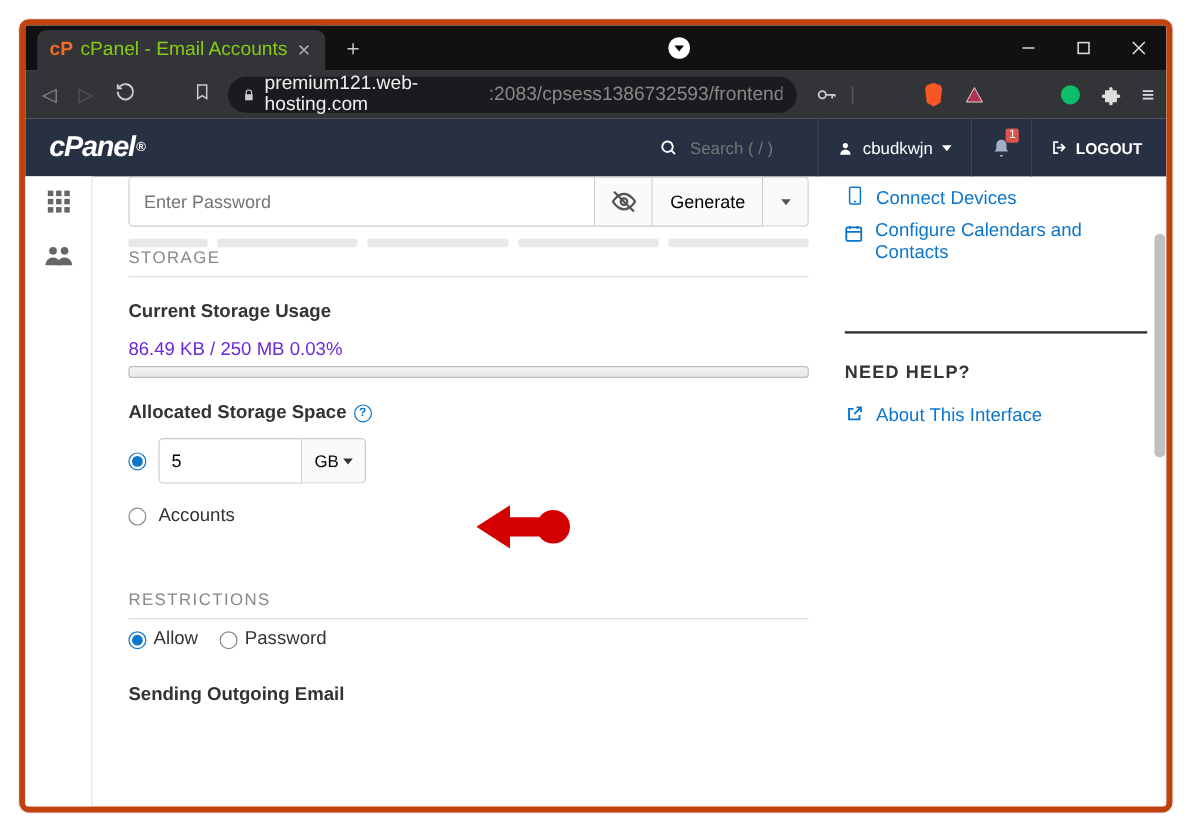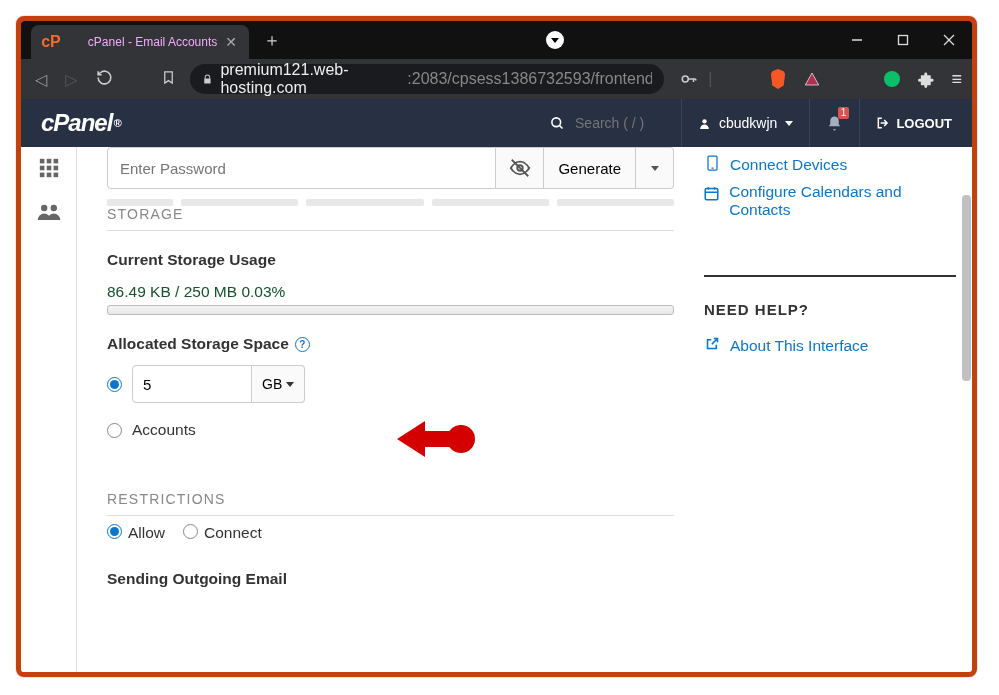--- a/index.html
+++ b/index.html
@@ -3,21 +3,21 @@
 <meta charset="utf-8">
 <style>
   * { box-sizing: border-box; margin: 0; padding: 0; }
   body { font-family: -apple-system, BlinkMacSystemFont, "Segoe UI", Arial, sans-serif; background: #fff; width: 999px; height: 695px; position: relative; overflow: hidden; }
   
   
   .browser-frame { border: 5px solid #c2410c; border-radius: 8px; width: 961px; height: 661px; margin: 16px; overflow: hidden; box-shadow: 0 0 0 1px rgba(0,0,0,0.08); position: relative; background: #fff; }
   .titlebar { background: #111; height: 38px; display: flex; align-items: center; }
   .tab { background: #333438; display: flex; align-items: center; height: 34px; padding: 0 12px; margin-left: 10px; margin-top: 4px; border-radius: 8px 8px 0 0; gap: 8px; min-width: 218px; }
   .tab-favicon { width: 16px; height: 16px; color: #f36c28; font-weight: bold; display: flex; align-items: center; justify-content: center; }
-  .tab-title { color: #f0abfc; font-size: 12px; flex: 1; text-align: right; }
+  .tab-title { color: #84cc16; font-size: 16px; flex: 1; }
   .tab-close { color: #aaa; font-size: 14px; cursor: pointer; }
   .newtab { color: #ccc; margin-left: 14px; font-size: 18px; cursor: pointer; }
   .winbtns { margin-left: auto; display: flex; gap: 0; }
   .winbtn { width: 46px; height: 38px; color: #eee; display: flex; align-items: center; justify-content: center; font-size: 14px; cursor: pointer; }
   .winbtn svg { width: 12px; height: 12px; }
 
   .addrbar { background: #333438; height: 40px; display: flex; align-items: center; padding: 0 10px; gap: 10px; }
   .navbtn { color: #999; font-size: 16px; padding: 4px; cursor: pointer; }
   .navbtn.fwd { opacity: 0.35; }
   .omnibox { background: #1a1b1e; flex: 0 0 460px; height: 30px; border-radius: 15px; display: flex; align-items: center; padding: 12px 12px; color: #aaa; gap: 8px; }
@@ -56,35 +56,35 @@
   .password-input { flex: 1; border: 1px solid #ccc; border-radius: 4px 0 0 4px; padding: 10px 12px; font-size: 15px; color: #999; height: 42px; }
   .btn-eye { border: 1px solid #ccc; border-left: none; background: #fafafa; width: 48px; display: flex; align-items: center; justify-content: center; cursor: pointer; }
   .btn-gen { border: 1px solid #ccc; border-left: none; background: #fafafa; padding: 0 14px; font-size: 15px; cursor: pointer; }
   .btn-caret { border: 1px solid #ccc; border-left: none; border-radius: 0 4px 4px 0; background: #fafafa; width: 38px; display: flex; align-items: center; justify-content: center; cursor: pointer; }
   .strength-bars { display: flex; gap: 8px; margin-top: 10px; }
   .strength-bar { flex: 1; height: 7px; background: #e8e8e8; border-radius: 2px; }
   .strength-bar:first-child { flex: 0 0 66px; }
 
   .section-title { color: #888; letter-spacing: 1.2px; font-size: 14px; font-weight: 400; border-bottom: 1px solid #ddd; padding-bottom: 8px; }
   .field-label { color: #333; font-weight: 600; font-size: 15.5px; margin-top: 20px; display: flex; align-items: center; gap: 6px; }
-  .usage-text { color: #14532d; font-size: 15.5px; margin-top: 14px; }
+  .usage-text { color: #6d28d9; font-size: 15.5px; margin-top: 14px; }
   .progress { height: 10px; border: 1px solid #bbb; border-radius: 3px; margin-top: 4px; background: linear-gradient(#f4f4f4,#e8e8e8); }
   .help-ico { width: 15px; height: 15px; border: 1.5px solid #0b76cc; border-radius: 50%; color: #0b76cc; font-size: 10px; display: inline-flex; align-items: center; justify-content: center; font-weight: bold; }
 
   .radio-row { display: flex; align-items: center; gap: 10px; margin-top: 12px; }
   .radio { appearance: none; width: 15px; height: 15px; border: 1px solid #888; border-radius: 50%; position: relative; cursor: pointer; }
   .radio:checked { border-color: #0b76cc; }
   .radio:checked::after { content: ''; width: 9px; height: 9px; background: #0b76cc; border-radius: 50%; position: absolute; top: 2px; left: 2px; }
   .radio-label { font-size: 15.5px; color: #333; }
   .size-input-wrap { display: flex; }
   .size-input { width: 120px; border: 1px solid #ccc; border-radius: 4px 0 0 4px; padding: 8px 10px; font-size: 15px; height: 38px; }
   .size-unit { border: 1px solid #ccc; border-left: none; border-radius: 0 4px 4px 0; background: #fafafa; padding: 0 10px; display: flex; align-items: center; gap: 4px; font-size: 14px; cursor: pointer; height: 38px; }
 
   .restrictions-row { display: flex; align-items: center; gap: 18px; margin-top: 8px; }
-  .restrictions-row .opt { display: flex; gap: 6px; }
+  .restrictions-row .opt { display: flex; align-items: center; gap: 6px; }
 
   
   .right-link { display: flex; align-items: center; gap: 10px; color: #0b76cc; font-size: 15.5px; margin-top: 8px; cursor: pointer; }
   .right-link .ico { width: 16px; text-align: center; }
   .right-divider { border-top: 2px solid #333; margin-top: 56px; }
   .need-help { font-weight: 600; letter-spacing: 1px; color: #333; font-size: 15px; margin-top: 24px; }
 
   
   .annotation-arrow { position: absolute; left: 320px; top: 268px; pointer-events: none; }
   .annotation-arrow svg { width: 80px; height: 48px; }
@@ -295,21 +295,21 @@
         </div>
 
         <div class="section-title" style="margin-top:52px">RESTRICTIONS</div>
         <div class="restrictions-row">
           <div class="opt">
             <input type="radio" name="recv" class="radio" checked="" style="">
             <span class="radio-label">Allow</span>
           </div>
           <div class="opt">
             <input type="radio" name="recv" class="radio" style="">
-            <span class="radio-label">Connect</span>
+            <span class="radio-label">Password</span>
           </div>
         </div>
         <div class="field-label" style="margin-top:28px">Sending Outgoing Email</div>
       </div>
 
       <div class="right-col">
         <div class="right-link">
           <span class="ico">
             <svg width="13" height="16" viewBox="0 0 24 32" fill="none" stroke="#0b76cc" stroke-width="2.5">
                 <rect x="3" y="2" width="18" height="28" rx="2"></rect>

